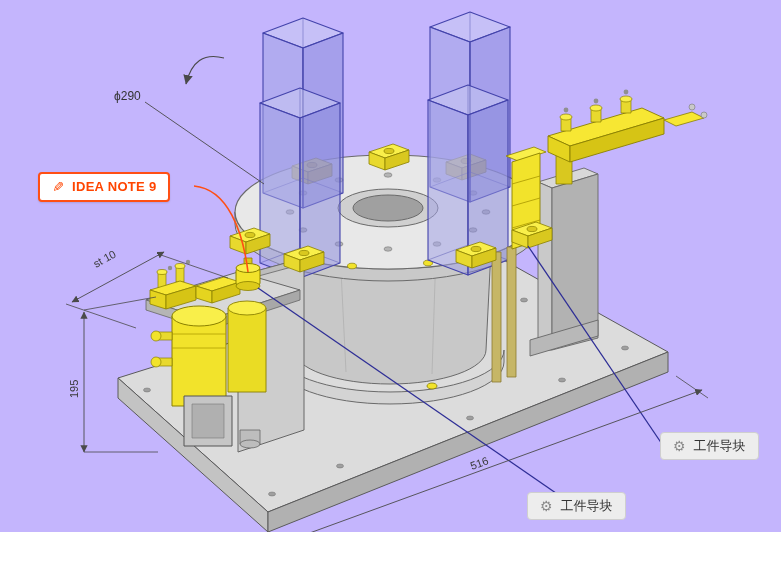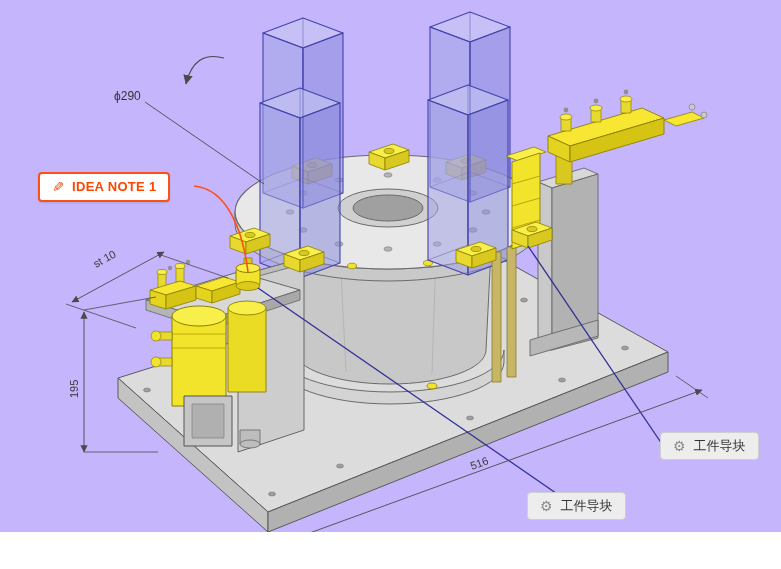--- a/index.html
+++ b/index.html
@@ -213,21 +213,21 @@
 
     <line x1="268" y1="534" x2="246" y2="560" stroke="#4a4a4a" stroke-width="0.8"></line>
     <line x1="676" y1="376" x2="708" y2="398" stroke="#4a4a4a" stroke-width="0.8"></line>
     <line x1="252" y1="554" x2="702" y2="390" stroke="#4a4a4a" stroke-width="0.9" marker-start="url(#ah)" marker-end="url(#ah)"></line>
     <text transform="translate(472,470) rotate(-20)" class="dim">516</text>
   </g>
 </svg>
 
 <div class="callout orange" id="idea-note">
   <span class="icon">✎</span>
-  <span>IDEA NOTE 1</span>
+  <span>IDEA NOTE 9</span>
 </div>
 
 <div class="callout gray" id="callout-guide">
   <span class="icon">⚙</span>
   <span>工件导块</span>
 </div>
 
 <div class="callout gray" id="callout-roller">
   <span class="icon">⚙</span>
   <span>工件导块</span>

